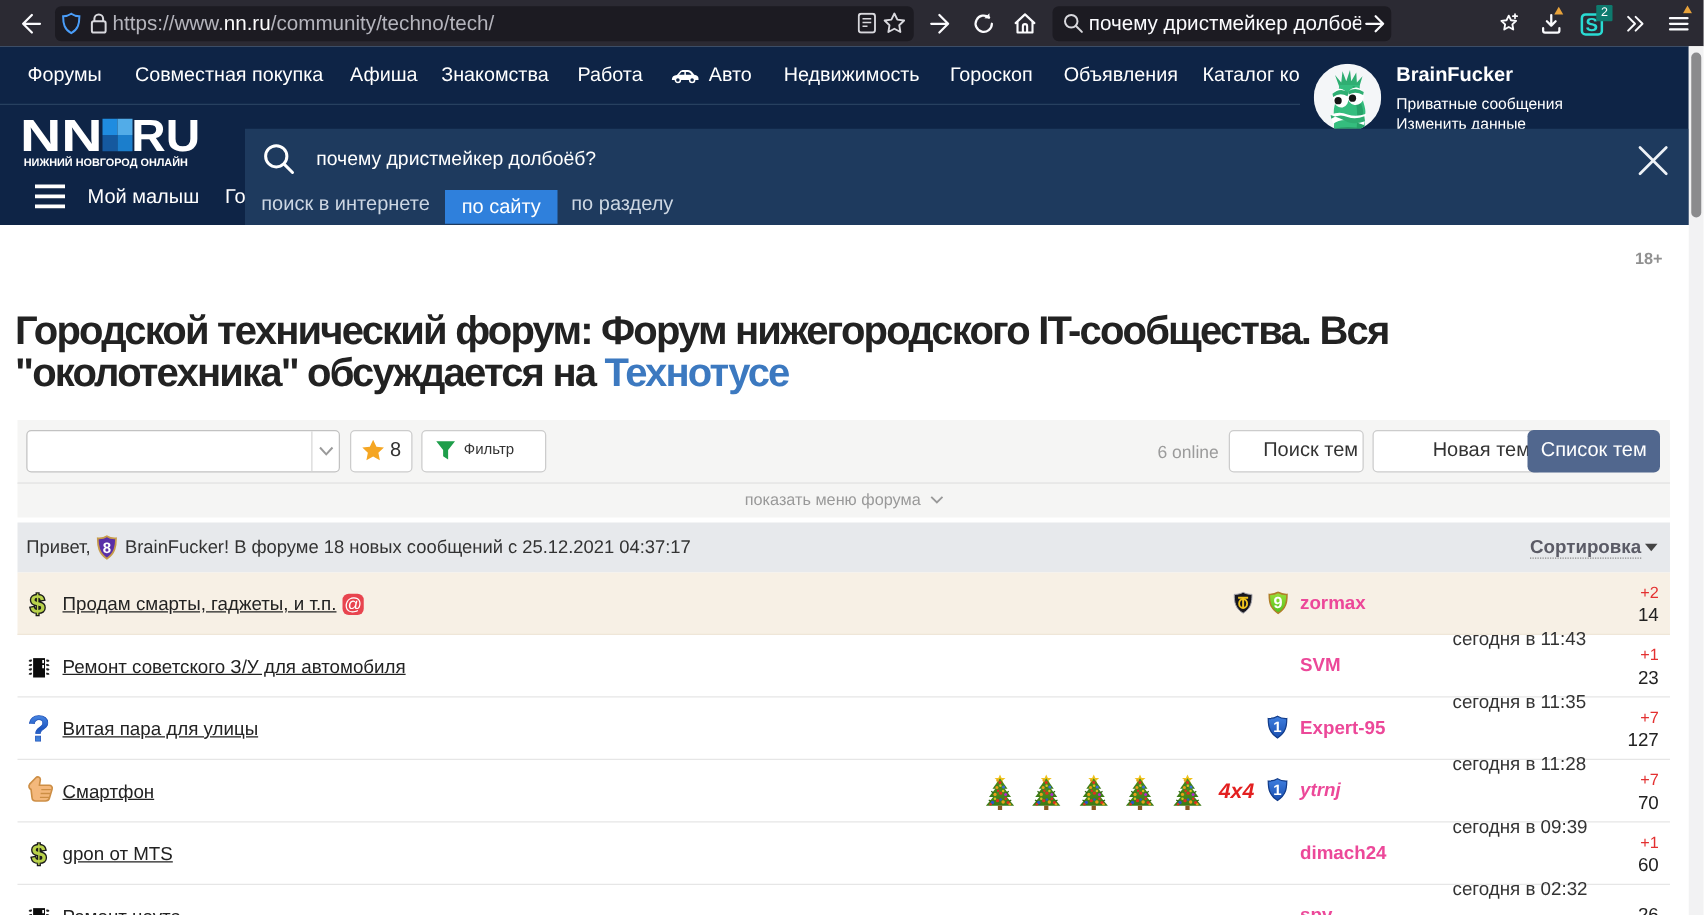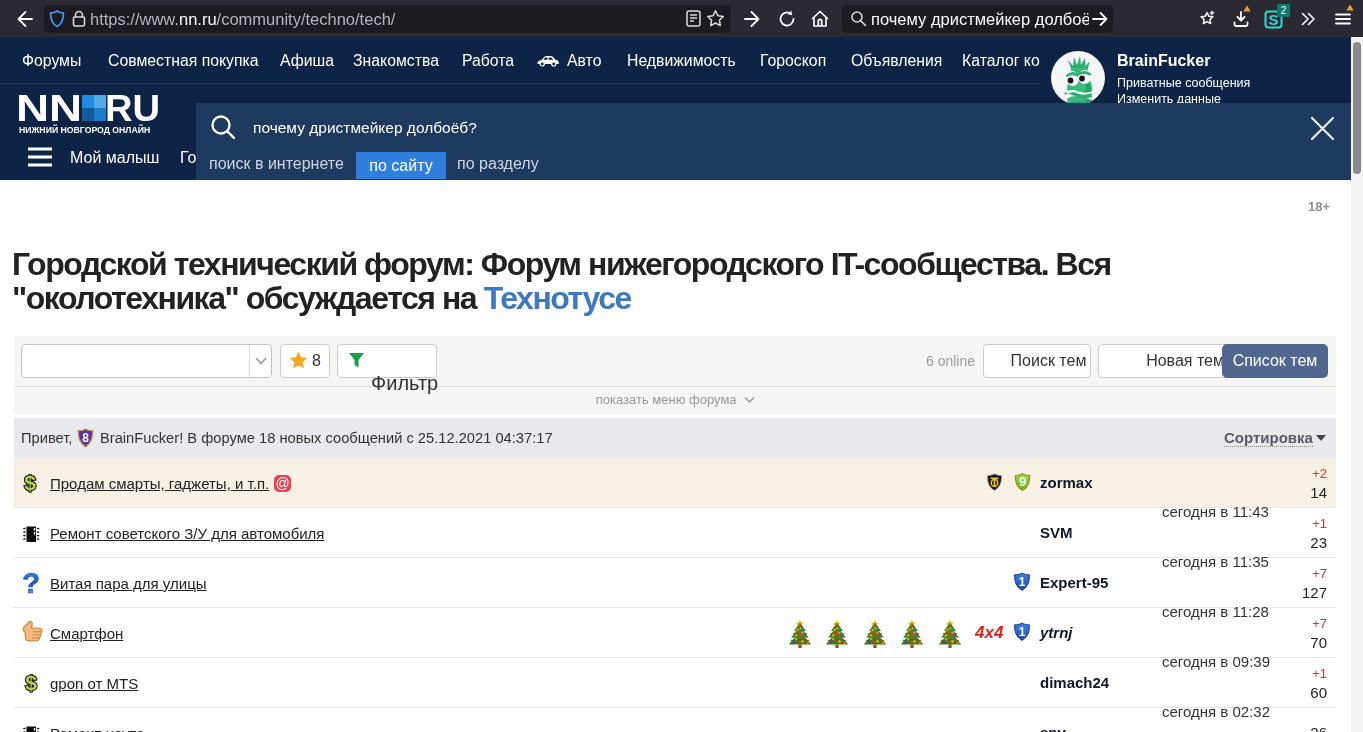--- a/index.html
+++ b/index.html
@@ -185,21 +185,21 @@
 <div class="abs" style="left:280px;top:344px;width:50px;height:34px;background:#fff;border:1px solid #ccc;border-radius:4px;"></div>
 <svg class="abs" style="left:289px;top:351px;" width="19" height="19" viewBox="0 0 18 18">
   <path d="M9 0.8 L11.5 6 L17.2 6.7 L13 10.6 L14.1 16.3 L9 13.5 L3.9 16.3 L5 10.6 L0.8 6.7 L6.5 6 Z" fill="#f5a623"></path>
 </svg>
 <div class="abs" style="left:312px;top:352px;font-size:16px;color:#333;">8</div>
 
 <div class="abs" style="left:337px;top:344px;width:100px;height:34px;background:#fff;border:1px solid #ccc;border-radius:4px;"></div>
 <svg class="abs" style="left:348px;top:352px;" width="17" height="17" viewBox="0 0 17 17">
   <path d="M1 1 H16 L10.5 8 V15.5 L6.5 13 V8 Z" fill="#1e9e4a"></path>
 </svg>
-<div class="abs" style="left:371px;top:352px;font-size:20px;color:#333;margin-top:20px;">Фильтр</div>
+<div class="abs" style="left:371px;top:352px;font-size:12px;color:#333;">Фильтр</div>
 
 <div class="abs" style="left:926px;top:353px;font-size:14px;color:#9b9b9b;">6 online</div>
 <div class="abs btn" style="left:983px;top:344px;width:108px;padding-left:23px;">Поиск тем</div>
 <div class="abs btn" style="left:1098px;top:344px;width:136px;padding-left:47px;">Новая тема</div>
 <div class="abs" style="left:1222px;top:344px;width:106px;height:34px;background:#51678e;border-radius:5px;color:#fff;font-size:16px;text-align:center;line-height:34px;">Список тем</div>
 <style>.btn{height:34px;background:#fff;border:1px solid #ccc;border-radius:4px;font-size:16px;color:#333;text-align:center;line-height:32px;}</style>
 
 <div class="abs" style="left:14px;top:418px;width:1322px;height:40px;background:#e7e9ec;"></div>
 <div class="abs" style="left:21px;top:430px;font-size:14.7px;color:#333;">Привет,</div>
 <svg class="abs" style="left:77px;top:428px;" width="17" height="20" viewBox="0 0 17 20">
@@ -381,20 +381,20 @@
 <svg class="abs" style="left:21px;top:724px;" width="20" height="20" viewBox="0 0 20 20">
     <use href="#chip"></use>
   </svg>
 <a class="abs tl" style="left:50px;top:725px;">Ремонт ноута</a>
 <div class="abs un" style="left:1040px;top:724px;">spv</div>
 <div class="abs tm" style="left:1162px;top:723px;">вчера в 23:27</div>
 <div class="abs cn" style="top:724px;">26</div>
 
 <style>
 .tl { font-size:15px; color:#222; text-decoration:underline; }
-.un { font-size:15px; font-weight:bold; color:#0f172a; }
+.un { font-size:15px; font-weight:bold; color:#ec4899; }
 .tm { font-size:15px; color:#333;margin-top:30px; }
 .pn { right:36px; font-size:13px; color:#e33030; }
 .cn { right:36px; font-size:15px; color:#222; }
 </style>
 
 <div class="abs" style="left:1351px;top:37px;width:12px;height:695px;background:#f2f2f3;"></div>
 <div class="abs" style="left:1353px;top:42px;width:8px;height:132px;background:#8b8b8d;border-radius:4px;"></div>
 
 </body></html>

